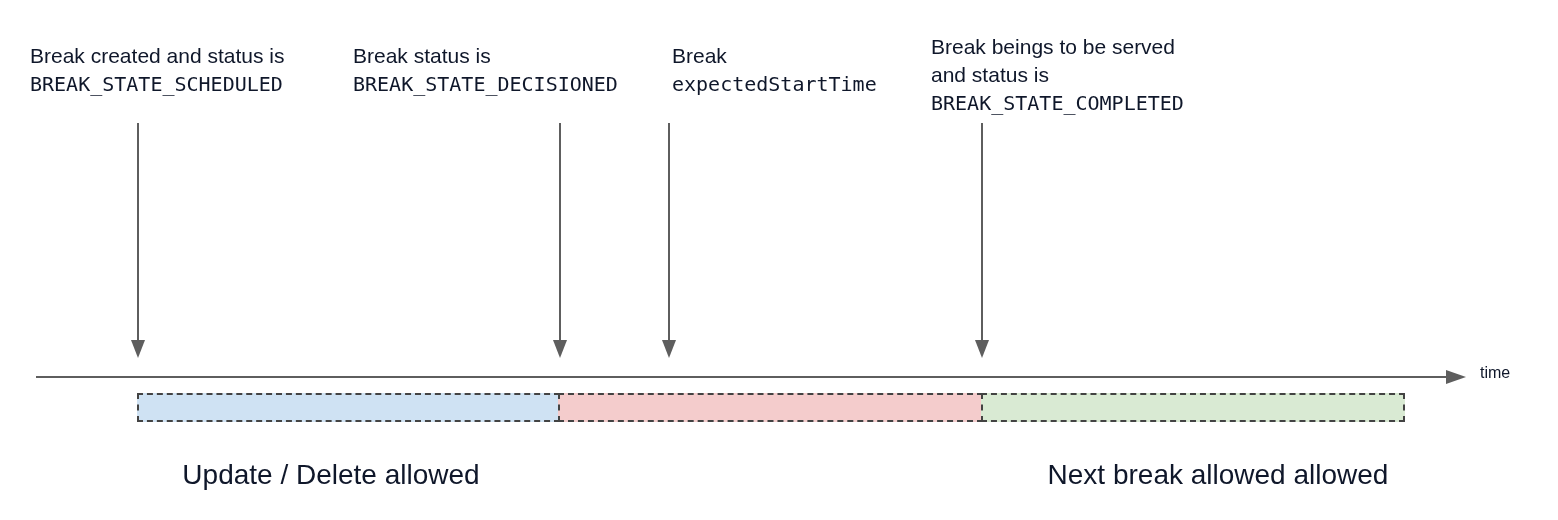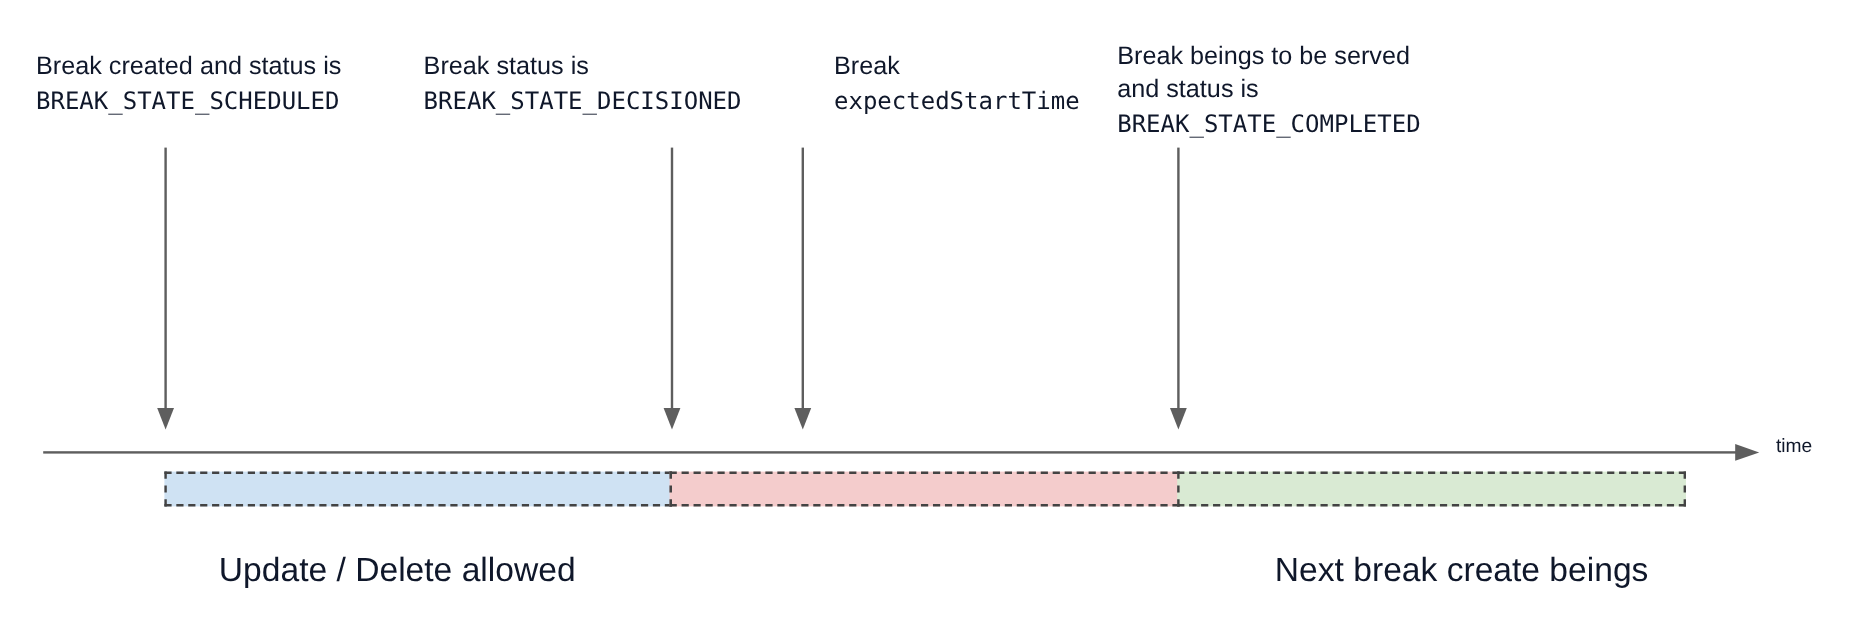--- a/index.html
+++ b/index.html
@@ -4,21 +4,21 @@
 <style>
   html,body{margin:0;padding:0;background:#ffffff;}
   .canvas{
     position:relative;width:1558px;height:520px;background:#ffffff;overflow:hidden;
     font-family:"Liberation Sans",sans-serif;color:#0f172a;
   }
   .ann{position:absolute;font-size:21px;line-height:28px;white-space:nowrap;}
   .ann .mono{font-family:"DejaVu Sans Mono","Liberation Mono",monospace;font-size:20px;}
   .a1{left:30px;top:42px;}
   .a2{left:353px;top:42px;}
-  .a3{left:672px;top:42px;margin-left:23px;}
+  .a3{left:672px;top:42px;}
   .a4{left:931px;top:33px;}
 
   .v-arrow{position:absolute;top:123px;width:14px;height:235px;}
   .v-arrow .shaft{position:absolute;left:6px;top:0;width:2px;height:219px;background:#5e5e5e;}
   .v-arrow .head{position:absolute;left:0;top:217px;width:0;height:0;
     border-left:7px solid transparent;border-right:7px solid transparent;border-top:18px solid #5e5e5e;}
   .va1{left:131px;}
   .va2{left:553px;}
   .va3{left:662px;}
   .va4{left:975px;}
@@ -87,15 +87,15 @@
   <div class="tl-head"></div>
   <div class="tl-label">time</div>
 
   <div class="bar">
     <div class="seg s1" style="background-color: rgb(207, 226, 243);"></div>
     <div class="seg s2" style="background-color: rgb(244, 204, 204);"></div>
     <div class="seg s3" style="background-color: rgb(217, 234, 211);"></div>
   </div>
 
   <div class="seg-label sl1">Update / Delete allowed</div>
-  <div class="seg-label sl3">Next break create beings</div>
+  <div class="seg-label sl3">Next break allowed allowed</div>
 
 </div>
 
 </body></html>

